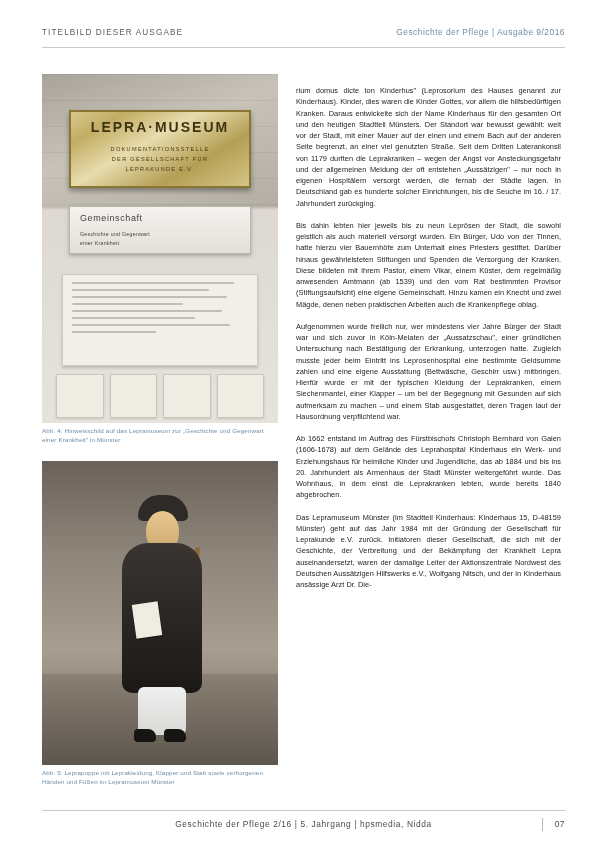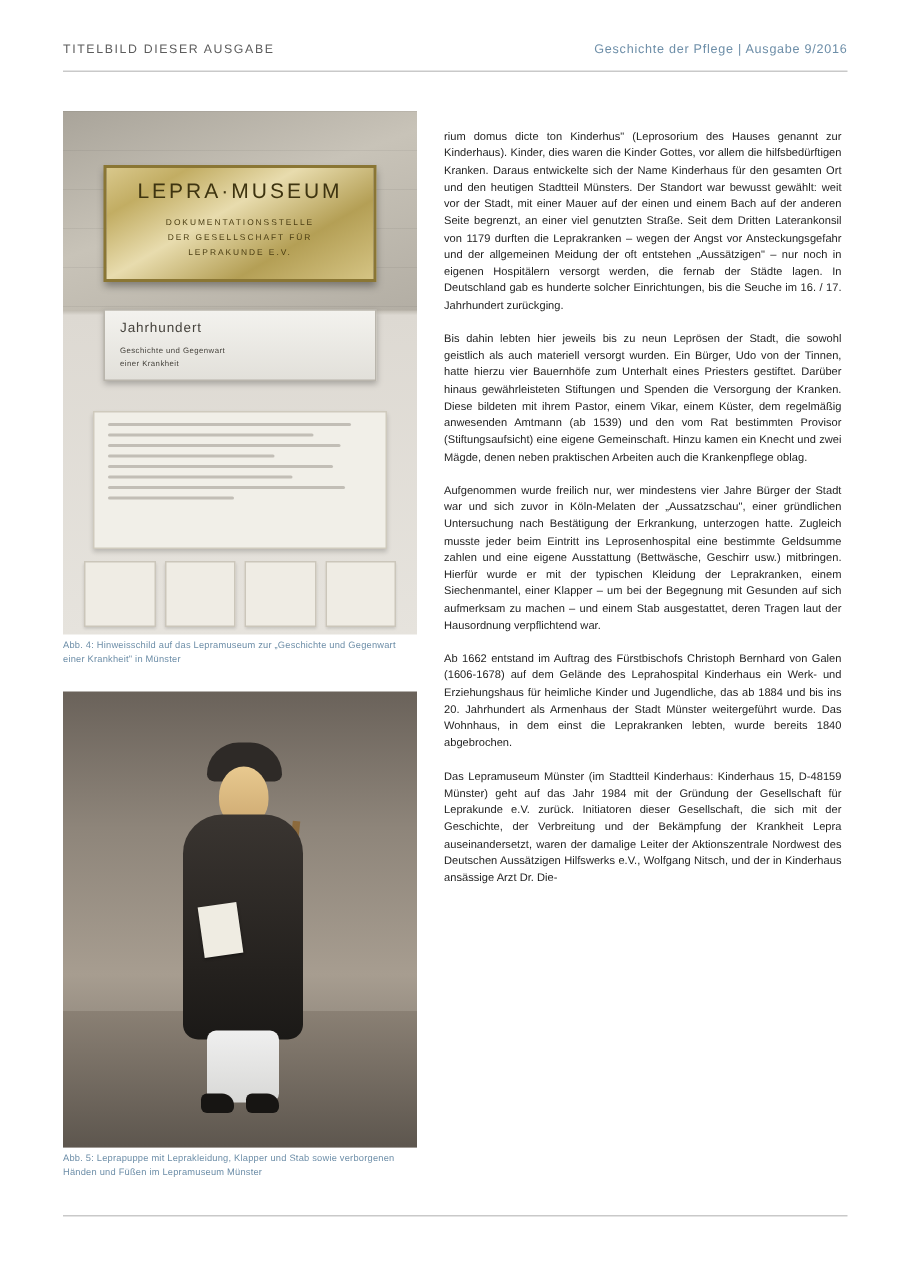--- a/index.html
+++ b/index.html
@@ -98,21 +98,21 @@
     border: 2px solid #8a7634;
     box-shadow: 0 3px 5px rgba(0,0,0,0.35);
     color: #3a3008;
     text-align: center;
     padding-top: 7px;
     box-sizing: border-box;
   }
   .p1-brassplate .t1 {
     font-size: 14px;
     letter-spacing: 2px;
-    font-weight: normal;
+    font-weight: bold;
     color: #3e3410;
   }
   .p1-brassplate .t2 {
     font-size: 5.6px;
     letter-spacing: 1.3px;
     line-height: 1.75;
     margin-top: 10px;
     color: #4a3d12;
   }
   .p1-whiteplate {
@@ -313,21 +313,21 @@
         <div class="p1-wall-top"></div>
 
         <div class="p1-brassplate">
           <div class="t1">LEPRA·MUSEUM</div>
           <div class="t2" style="white-space:pre-line">DOKUMENTATIONSSTELLE
 DER GESELLSCHAFT FÜR
 LEPRAKUNDE E.V.</div>
         </div>
 
         <div class="p1-whiteplate">
-          <div class="w1">Jahrhundert</div>
+          <div class="w1">Gemeinschaft</div>
           <div class="w2" style="white-space:pre-line">Geschichte und Gegenwart
 einer Krankheit</div>
         </div>
 
         <div class="p1-paper">
           <div class="line" style="width:92%"></div>
           <div class="line" style="width:78%"></div>
           <div class="line" style="width:88%"></div>
           <div class="line" style="width:63%"></div>
           <div class="line" style="width:85%"></div>
@@ -367,14 +367,19 @@
 
   <div class="right-col">
     <p>rium domus dicte ton Kinderhus" (Leprosorium des Hauses genannt zur Kinderhaus). Kinder, dies waren die Kinder Gottes, vor allem die hilfsbedürftigen Kranken. Daraus entwickelte sich der Name Kinderhaus für den gesamten Ort und den heutigen Stadtteil Münsters. Der Standort war bewusst gewählt: weit vor der Stadt, mit einer Mauer auf der einen und einem Bach auf der anderen Seite begrenzt, an einer viel genutzten Straße. Seit dem Dritten Laterankonsil von 1179 durften die Leprakranken – wegen der Angst vor Ansteckungsgefahr und der allgemeinen Meidung der oft entstehen „Aussätzigen" – nur noch in eigenen Hospitälern versorgt werden, die fernab der Städte lagen. In Deutschland gab es hunderte solcher Einrichtungen, bis die Seuche im 16. / 17. Jahrhundert zurückging.</p>
     <p>Bis dahin lebten hier jeweils bis zu neun Leprösen der Stadt, die sowohl geistlich als auch materiell versorgt wurden. Ein Bürger, Udo von der Tinnen, hatte hierzu vier Bauernhöfe zum Unterhalt eines Priesters gestiftet. Darüber hinaus gewährleisteten Stiftungen und Spenden die Versorgung der Kranken. Diese bildeten mit ihrem Pastor, einem Vikar, einem Küster, dem regelmäßig anwesenden Amtmann (ab 1539) und den vom Rat bestimmten Provisor (Stiftungsaufsicht) eine eigene Gemeinschaft. Hinzu kamen ein Knecht und zwei Mägde, denen neben praktischen Arbeiten auch die Krankenpflege oblag.</p>
     <p>Aufgenommen wurde freilich nur, wer mindestens vier Jahre Bürger der Stadt war und sich zuvor in Köln-Melaten der „Aussatzschau", einer gründlichen Untersuchung nach Bestätigung der Erkrankung, unterzogen hatte. Zugleich musste jeder beim Eintritt ins Leprosenhospital eine bestimmte Geldsumme zahlen und eine eigene Ausstattung (Bettwäsche, Geschirr usw.) mitbringen. Hierfür wurde er mit der typischen Kleidung der Leprakranken, einem Siechenmantel, einer Klapper – um bei der Begegnung mit Gesunden auf sich aufmerksam zu machen – und einem Stab ausgestattet, deren Tragen laut der Hausordnung verpflichtend war.</p>
     <p>Ab 1662 entstand im Auftrag des Fürstbischofs Christoph Bernhard von Galen (1606-1678) auf dem Gelände des Leprahospital Kinderhaus ein Werk- und Erziehungshaus für heimliche Kinder und Jugendliche, das ab 1884 und bis ins 20. Jahrhundert als Armenhaus der Stadt Münster weitergeführt wurde. Das Wohnhaus, in dem einst die Leprakranken lebten, wurde bereits 1840 abgebrochen.</p>
     <p>Das Lepramuseum Münster (im Stadtteil Kinderhaus: Kinderhaus 15, D-48159 Münster) geht auf das Jahr 1984 mit der Gründung der Gesellschaft für Leprakunde e.V. zurück. Initiatoren dieser Gesellschaft, die sich mit der Geschichte, der Verbreitung und der Bekämpfung der Krankheit Lepra auseinandersetzt, waren der damalige Leiter der Aktionszentrale Nordwest des Deutschen Aussätzigen Hilfswerks e.V., Wolfgang Nitsch, und der in Kinderhaus ansässige Arzt Dr. Die-</p>
   </div>
 
   <div class="footer-rule"></div>
+  <div class="footer">
+    <div class="footer-center">Geschichte der Pflege 2/16 | 5. Jahrgang | hpsmedia, Nidda</div>
+    <div class="footer-divider"></div>
+    <div class="footer-right">07</div>
+  </div>
 
 </div>
 
 </body></html>

